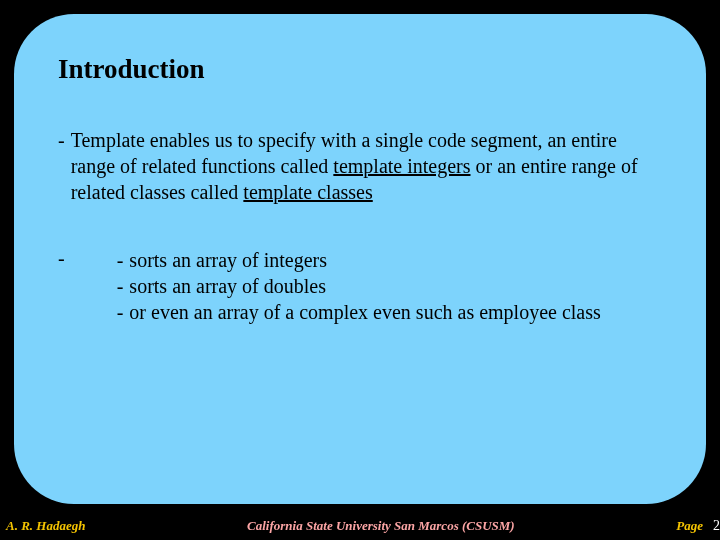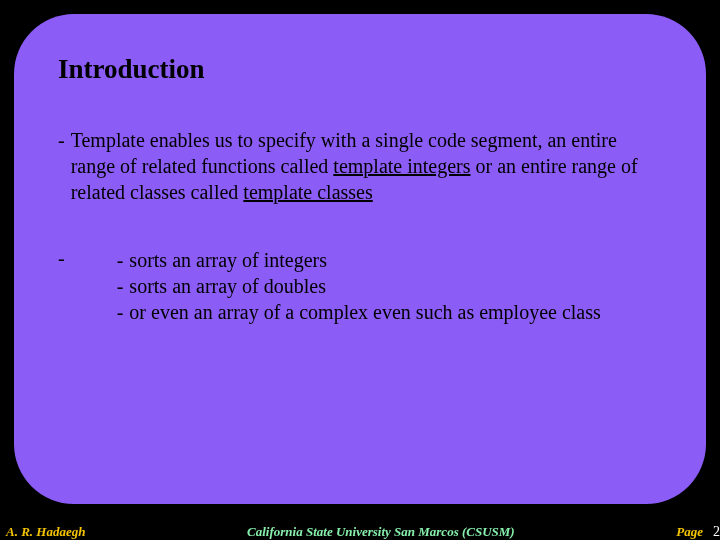--- a/index.html
+++ b/index.html
@@ -8,21 +8,21 @@
     background: #000;
     font-family: "Times New Roman", Times, serif;
     position: relative;
   }
   .slide {
     position: absolute;
     top: 14px;
     left: 14px;
     width: 692px;
     height: 490px;
-    background: #8b5cf6;
+    background: #7dd3fc;
     border-radius: 60px;
     padding: 40px 44px 30px 44px;
   }
   .title {
     font-size: 27px;
     font-weight: bold;
     color: #000;
     margin-bottom: 42px;
   }
   .body-text {
@@ -57,35 +57,35 @@
   }
   .underline { text-decoration: underline; }
 
   .footer {
     position: absolute;
     left: 0;
     bottom: 0;
     width: 720px;
     height: 22px;
     display: flex;
-    align-items: flex-end;
+    align-items: flex-start;
   }
   .footer-name {
     flex: 0 0 auto;
     padding-left: 6px;
     color: #f5c400;
     font-style: italic;
     font-weight: bold;
     font-size: 13px;
     font-family: "Times New Roman", Times, serif;
   }
   .footer-school {
     flex: 1 1 auto;
     text-align: center;
-    color: #86efac;
+    color: #fca5a5;
     font-style: italic;
     font-weight: bold;
     font-size: 13px;
     font-family: "Times New Roman", Times, serif;
   }
   .footer-page {
     flex: 0 0 auto;
     display: flex;
     align-items: center;
     gap: 10px;

